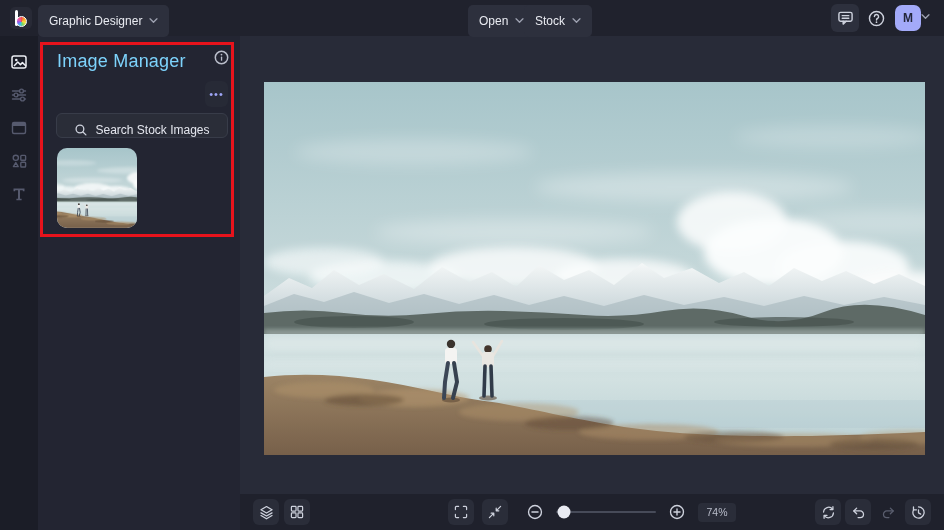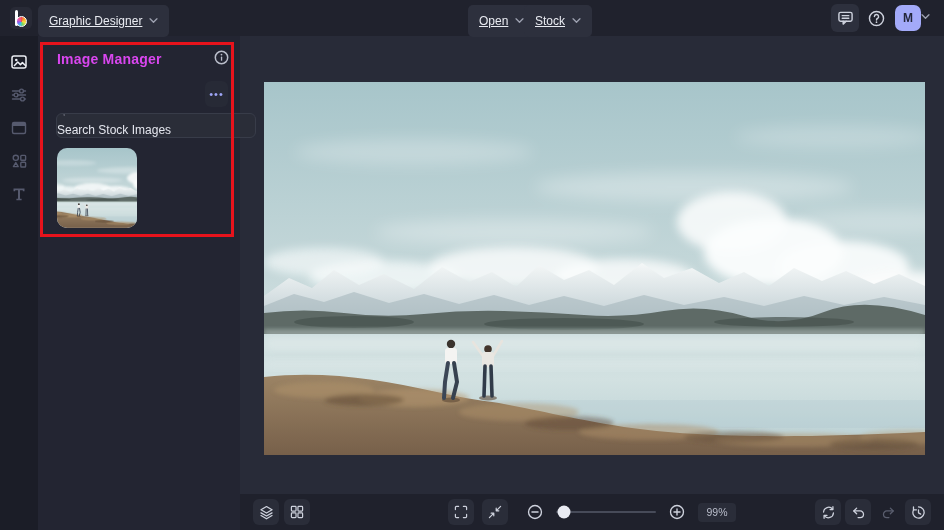--- a/index.html
+++ b/index.html
@@ -2,21 +2,21 @@
 <html><head>
 <meta charset="utf-8">
 <style>
   * { margin:0; padding:0; box-sizing:border-box; }
   html,body { width:944px; height:530px; overflow:hidden; background:#16181f; }
   body { font-family:"Liberation Sans", sans-serif; position:relative; color:#e9ebf1; }
 
   
   .header { position:absolute; left:0; top:0; width:944px; height:36px; background:#20222d; z-index:5; }
   .hbtn { position:absolute; top:5px; height:32px; background:#2d303d; border-radius:5px;
-          display:flex; align-items:center; gap:7px; padding:16px 11px; font-size:12px; color:#e9ebf1; cursor:pointer;text-decoration:underline; }
+          display:flex; align-items:center; gap:7px; padding:16px 11px; font-size:12px; color:#e9ebf1; cursor:pointer; }
   .chev { width:9px; height:6px; }
   .chev path { stroke:#9da1b0; stroke-width:1.6; fill:none; stroke-linecap:round; stroke-linejoin:round; }
 
   .logo { position:absolute; left:10px; top:7px; width:22px; height:22px; background:#282a36; border-radius:5px; }
   .logo .stem { position:absolute; left:5px; top:3px; width:2.5px; height:16px; background:#fff; border-radius:2px; }
   .logo .wheel { position:absolute; left:6px; top:8.5px; width:11px; height:11px; border-radius:50%;
                  border:1.5px solid #fff;
                  background:conic-gradient(#f05252,#f5a623,#f7e04b,#7ed957,#39c0f0,#8f5bf0,#ef5da8,#f05252); }
 
   .icon-btn { position:absolute; top:4px; width:28px; height:28px; background:#2d303d; border-radius:6px;
@@ -31,29 +31,29 @@
   .rail-item { width:38px; height:33px; display:flex; align-items:center; justify-content:center; cursor:pointer; }
   .rail-item svg { stroke:#565a6e; }
   .rail-item.active svg { stroke:#eceef4; }
   .rail-item svg .fillpart { fill:#565a6e; stroke:none; }
   .rail-item.active svg .fillpart { fill:#eceef4; }
 
   
   .panel { position:absolute; left:38px; top:36px; width:202px; height:494px; background:#232532; z-index:3; }
   .annotation { position:absolute; left:2px; top:6px; width:194px; height:195px;
                 border:3px solid #e7131c; pointer-events:none; z-index:10; }
-  .panel-title { position:absolute; left:19px; top:15px; font-size:14px; font-weight:bold; color:#d946ef; letter-spacing:.2px; }
+  .panel-title { position:absolute; left:19px; top:15px; font-size:18px; font-weight:normal; color:#7dd3fc; letter-spacing:.2px; }
   .info { position:absolute; right:11px; top:14px; width:15px; height:15px; cursor:pointer; }
   .computer-btn { position:absolute; left:18px; top:45px; width:144px; height:26px; background:#9fa6f8;
                   border:none; border-radius:6px; color:#262a3e; font-size:12.5px; font-family:inherit; cursor:pointer; }
   .more-btn { position:absolute; left:167px; top:45px; width:23px; height:26px; background:#272a36; border:none;
               border-radius:6px; color:#9fa6f8; font-size:11px; letter-spacing:1px; line-height:10px; cursor:pointer; }
-  .search-btn { position:absolute; left:18px; top:77px; width:200px; height:25px; background:#2a2d38;
+  .search-btn { position:absolute; left:18px; top:77px; width:172px; height:25px; background:#2a2d38;
                 border:1px solid #383c49; border-radius:6px; color:#e4e6ee; font-size:12px; font-family:inherit;
-                display:flex; align-items:flex-start; justify-content:center; gap:7px; cursor:pointer;flex-direction:column; }
+                display:flex; align-items:flex-end; justify-content:center; gap:7px; cursor:pointer; }
   .thumb { position:absolute; left:19px; top:112px; width:80px; height:80px; border-radius:10px; overflow:hidden;
            background:#3a3d4a; cursor:pointer; }
   .thumb svg { display:block; width:80px; height:80px; }
 
   
   .canvas { position:absolute; left:240px; top:36px; width:704px; height:458px; background:#282b38; }
   .photo { position:absolute; left:24px; top:46px; width:661px; height:373px; }
   .photo svg { display:block; width:661px; height:373px; }
 
   
@@ -357,21 +357,21 @@
     </button>
     <div class="zoom-track">
       <div class="zoom-knob"></div>
     </div>
     <button class="fbtn nobg">
       <svg width="18" height="18" viewBox="0 0 20 20">
         <circle class="st" cx="10" cy="10" r="7.2"></circle>
         <path class="st" d="M6.6 10 h6.8 M10 6.6 v6.8"></path>
       </svg>
     </button>
-    <div class="zoom-pct">99%</div>
+    <div class="zoom-pct">74%</div>
   </div>
 
   <div class="fgroup right">
     <button class="fbtn">
       <svg width="17" height="17" viewBox="0 0 20 20">
         <path class="st" d="M4.2 9.5 A6 6 0 0 1 14.8 6"></path>
         <path class="st" d="M15.2 3.2 V6.6 H11.8"></path>
         <path class="st" d="M15.8 10.5 A6 6 0 0 1 5.2 14"></path>
         <path class="st" d="M4.8 16.8 V13.4 H8.2"></path>
       </svg>

